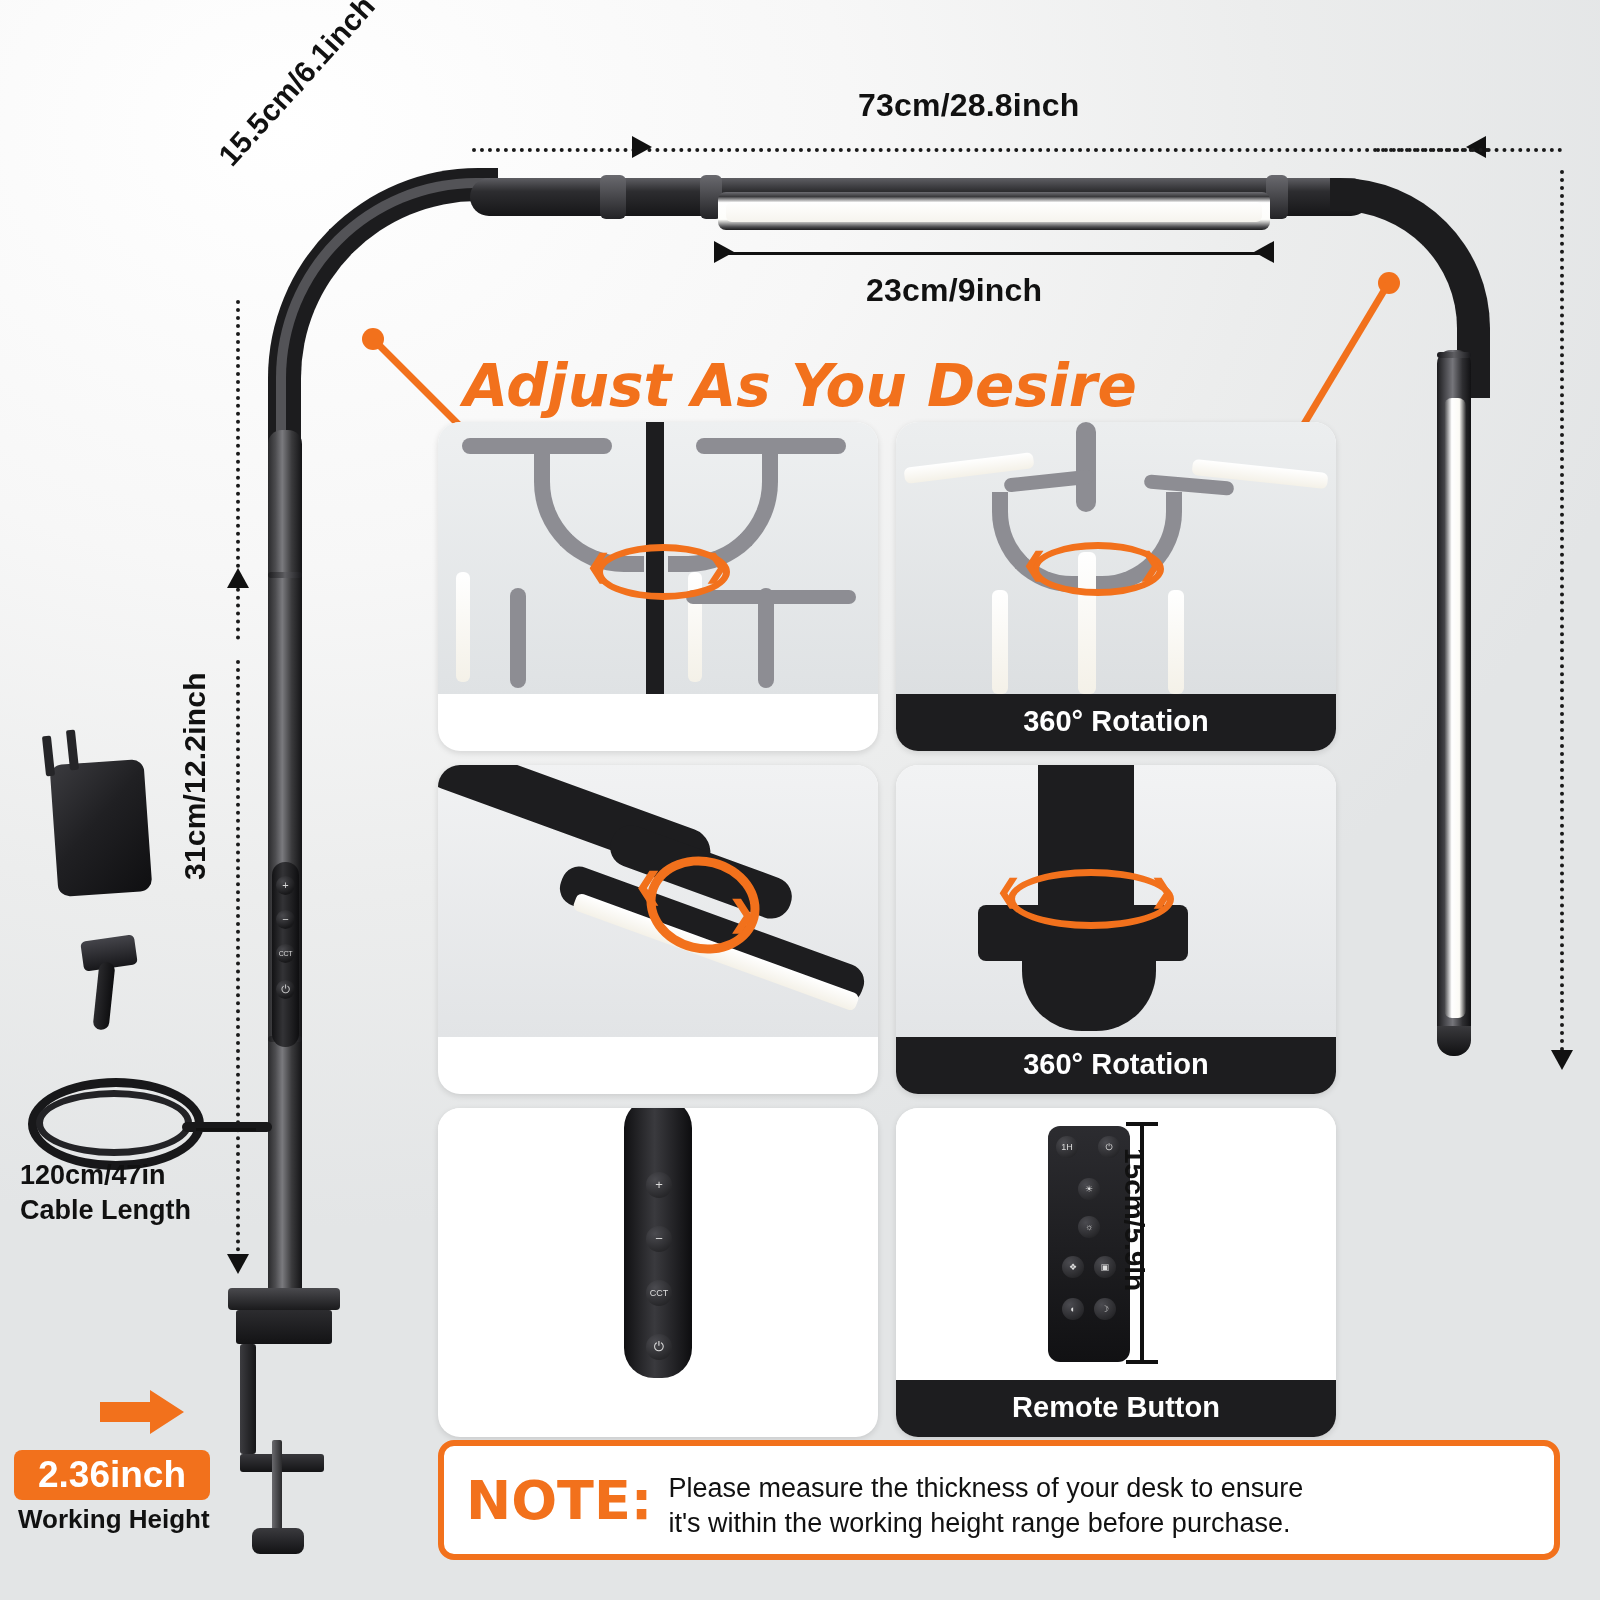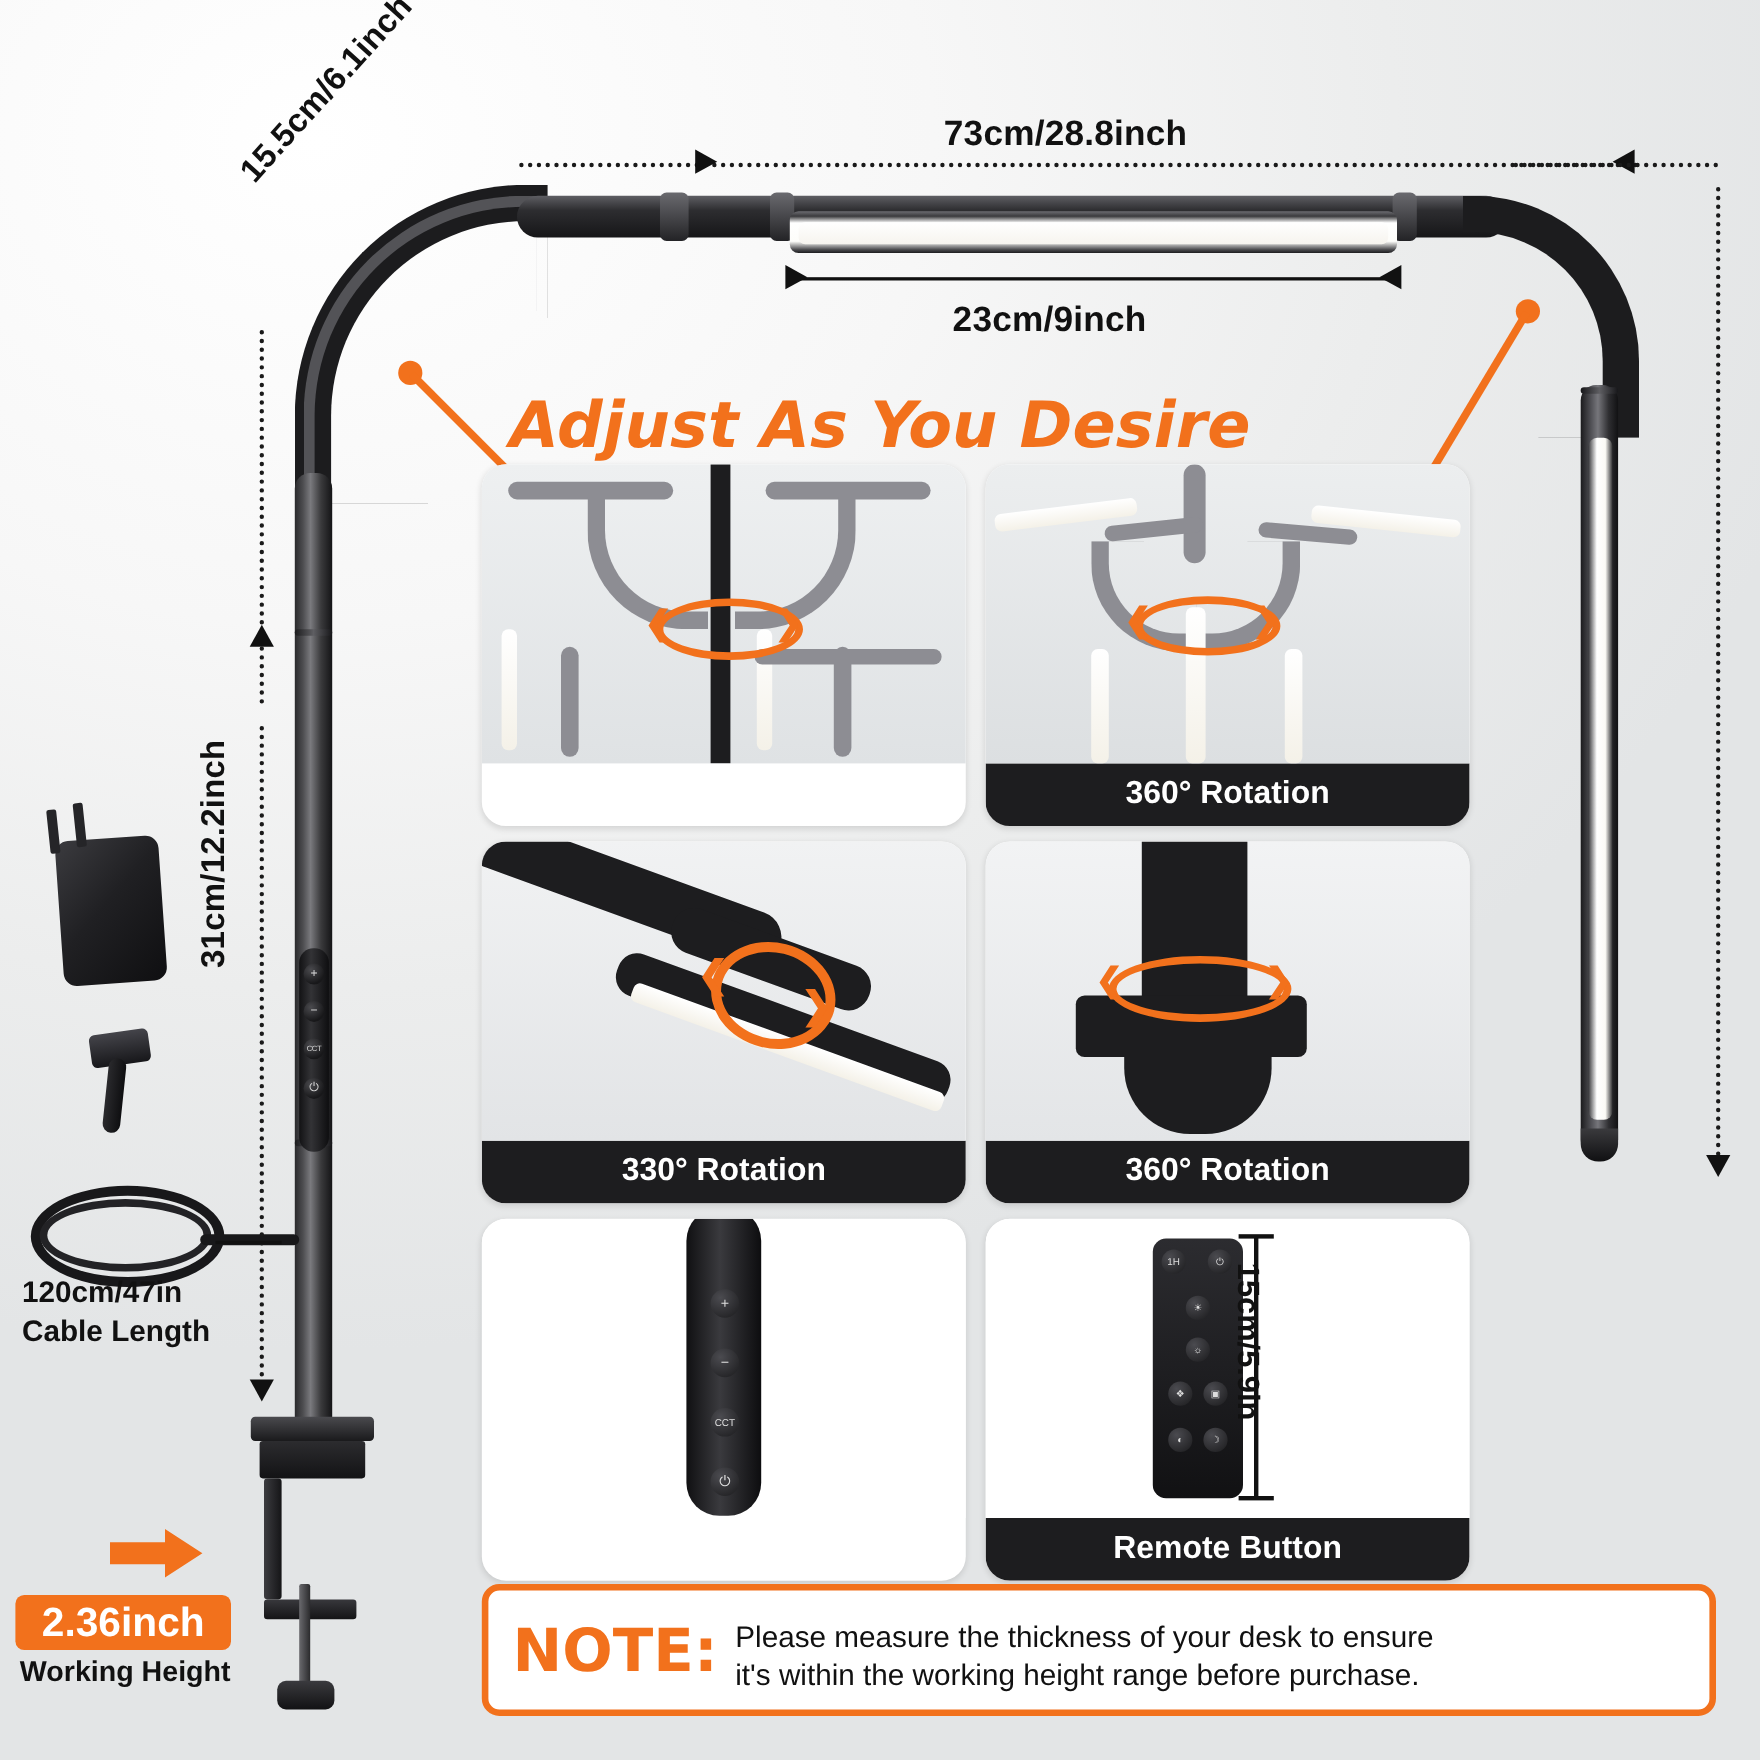--- a/index.html
+++ b/index.html
@@ -155,21 +155,21 @@
     border:9px solid #18181a; border-radius:50%/50%;
     background:transparent;
   }
   .coil2 { left:36px; top:1090px; width:142px; height:52px; border:7px solid #232326; border-radius:50%; }
   .coil-tail {
     left:182px; top:1122px; width:90px; height:10px; background:#18181a; border-radius:5px;
   }
 
   
   .dim-label { font-weight:bold; color:#111; letter-spacing:.2px; }
-  .t73 { left:858px; top:103px; font-size:32px; }
+  .t73 { left:858px; top:87px; font-size:32px; }
   .t23 { left:866px; top:272px; font-size:32px; }
   .t155 {
     left:212px; top:150px; font-size:30px;
     transform:rotate(-48deg); transform-origin:left top; white-space:nowrap;
   }
   .t31 {
     left:178px; top:880px; font-size:30px; white-space:nowrap;
     transform:rotate(-90deg); transform-origin:left top;
   }
   .cable-label { left:20px; top:1158px; font-size:27px; font-weight:bold; color:#111; line-height:1.28; }
@@ -382,21 +382,20 @@
     <div class="card">
       <div class="card-img" style="background:linear-gradient(180deg,#f1f2f3,#e2e4e6);">
         <div class="p-dark" style="left:-20px;top:20px;width:300px;height:48px;transform:rotate(20deg);border-radius:24px;"></div>
         <div class="p-dark" style="left:168px;top:86px;width:190px;height:42px;transform:rotate(20deg);border-radius:20px;"></div>
         <div class="p-dark" style="left:114px;top:150px;width:320px;height:40px;transform:rotate(20deg);border-radius:18px;"></div>
         <div class="p-light" style="left:128px;top:178px;width:300px;height:18px;transform:rotate(20deg);"></div>
         <div class="ring" style="left:208px;top:92px;width:96px;height:78px;border-width:9px;transform:rotate(14deg);"></div>
         <div class="ring-arrow" style="left:196px;top:100px;font-size:34px;">❮</div>
         <div class="ring-arrow" style="left:290px;top:128px;font-size:34px;">❯</div>
       </div>
-      <div class="card-cap">330° Rotation</div>
     </div>
 
     <div class="card">
       <div class="card-img" style="background:linear-gradient(180deg,#f2f3f4,#e3e5e7);">
         <div class="p-dark" style="left:142px;top:-10px;width:96px;height:160px;border-radius:10px;"></div>
         <div class="p-dark" style="left:82px;top:140px;width:210px;height:56px;border-radius:8px;"></div>
         <div class="p-dark" style="left:126px;top:196px;width:134px;height:70px;border-radius:0 0 60px 60px;"></div>
         <div class="ring" style="left:112px;top:104px;width:152px;height:46px;"></div>
         <div class="ring-arrow" style="left:100px;top:108px;">❮</div>
         <div class="ring-arrow" style="left:254px;top:108px;">❯</div>

